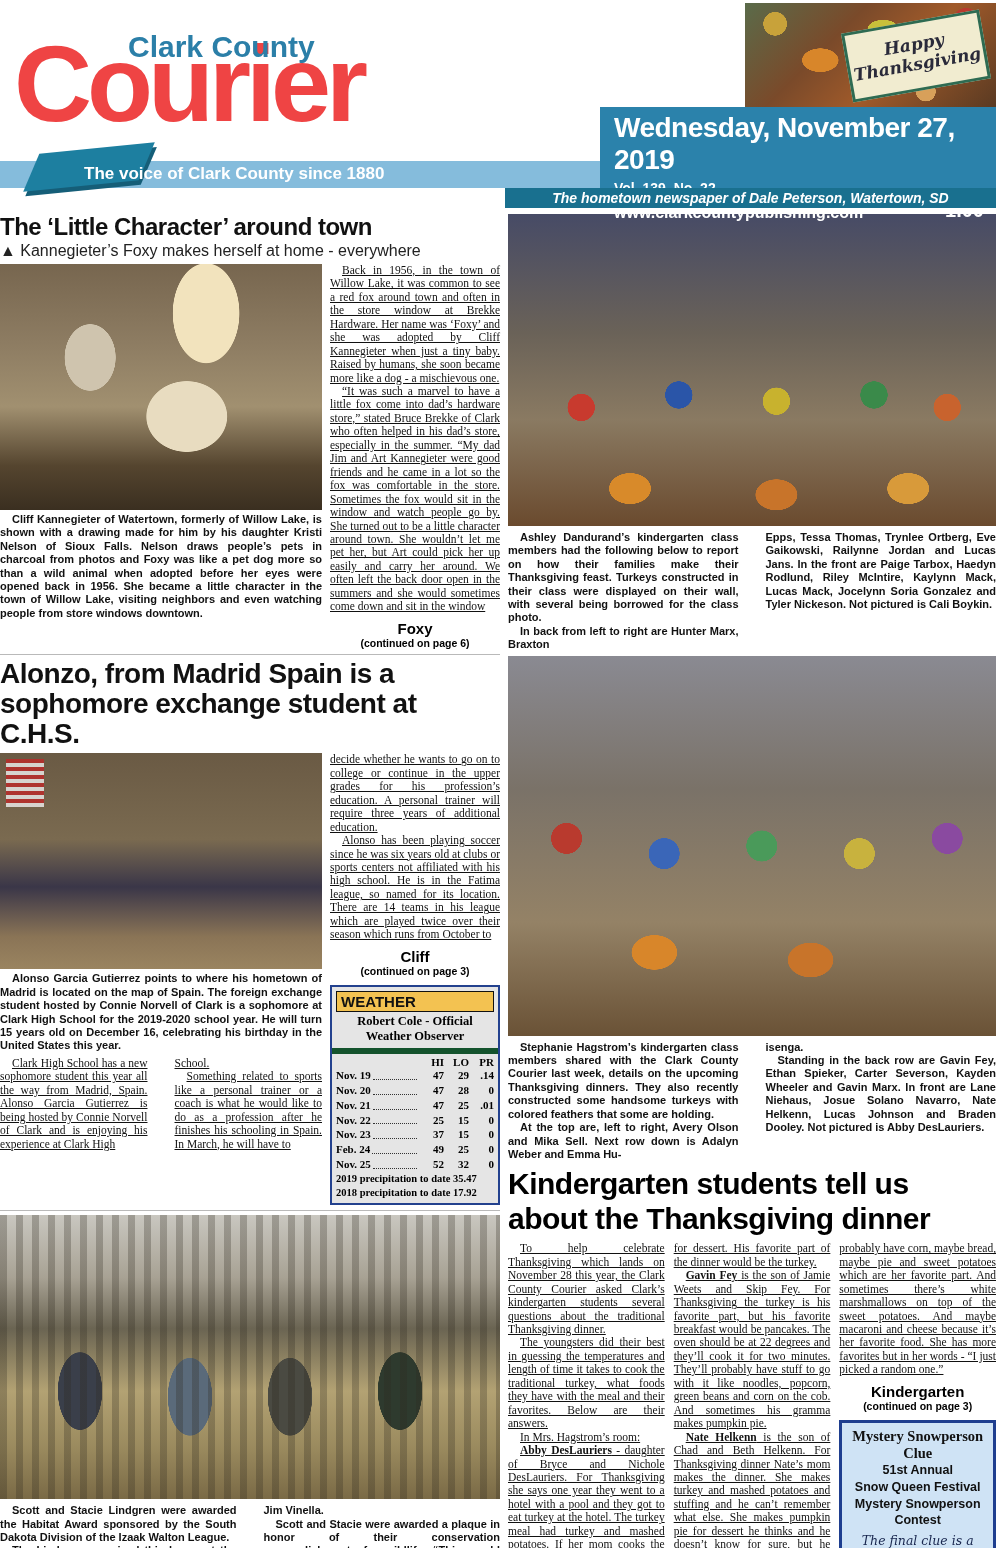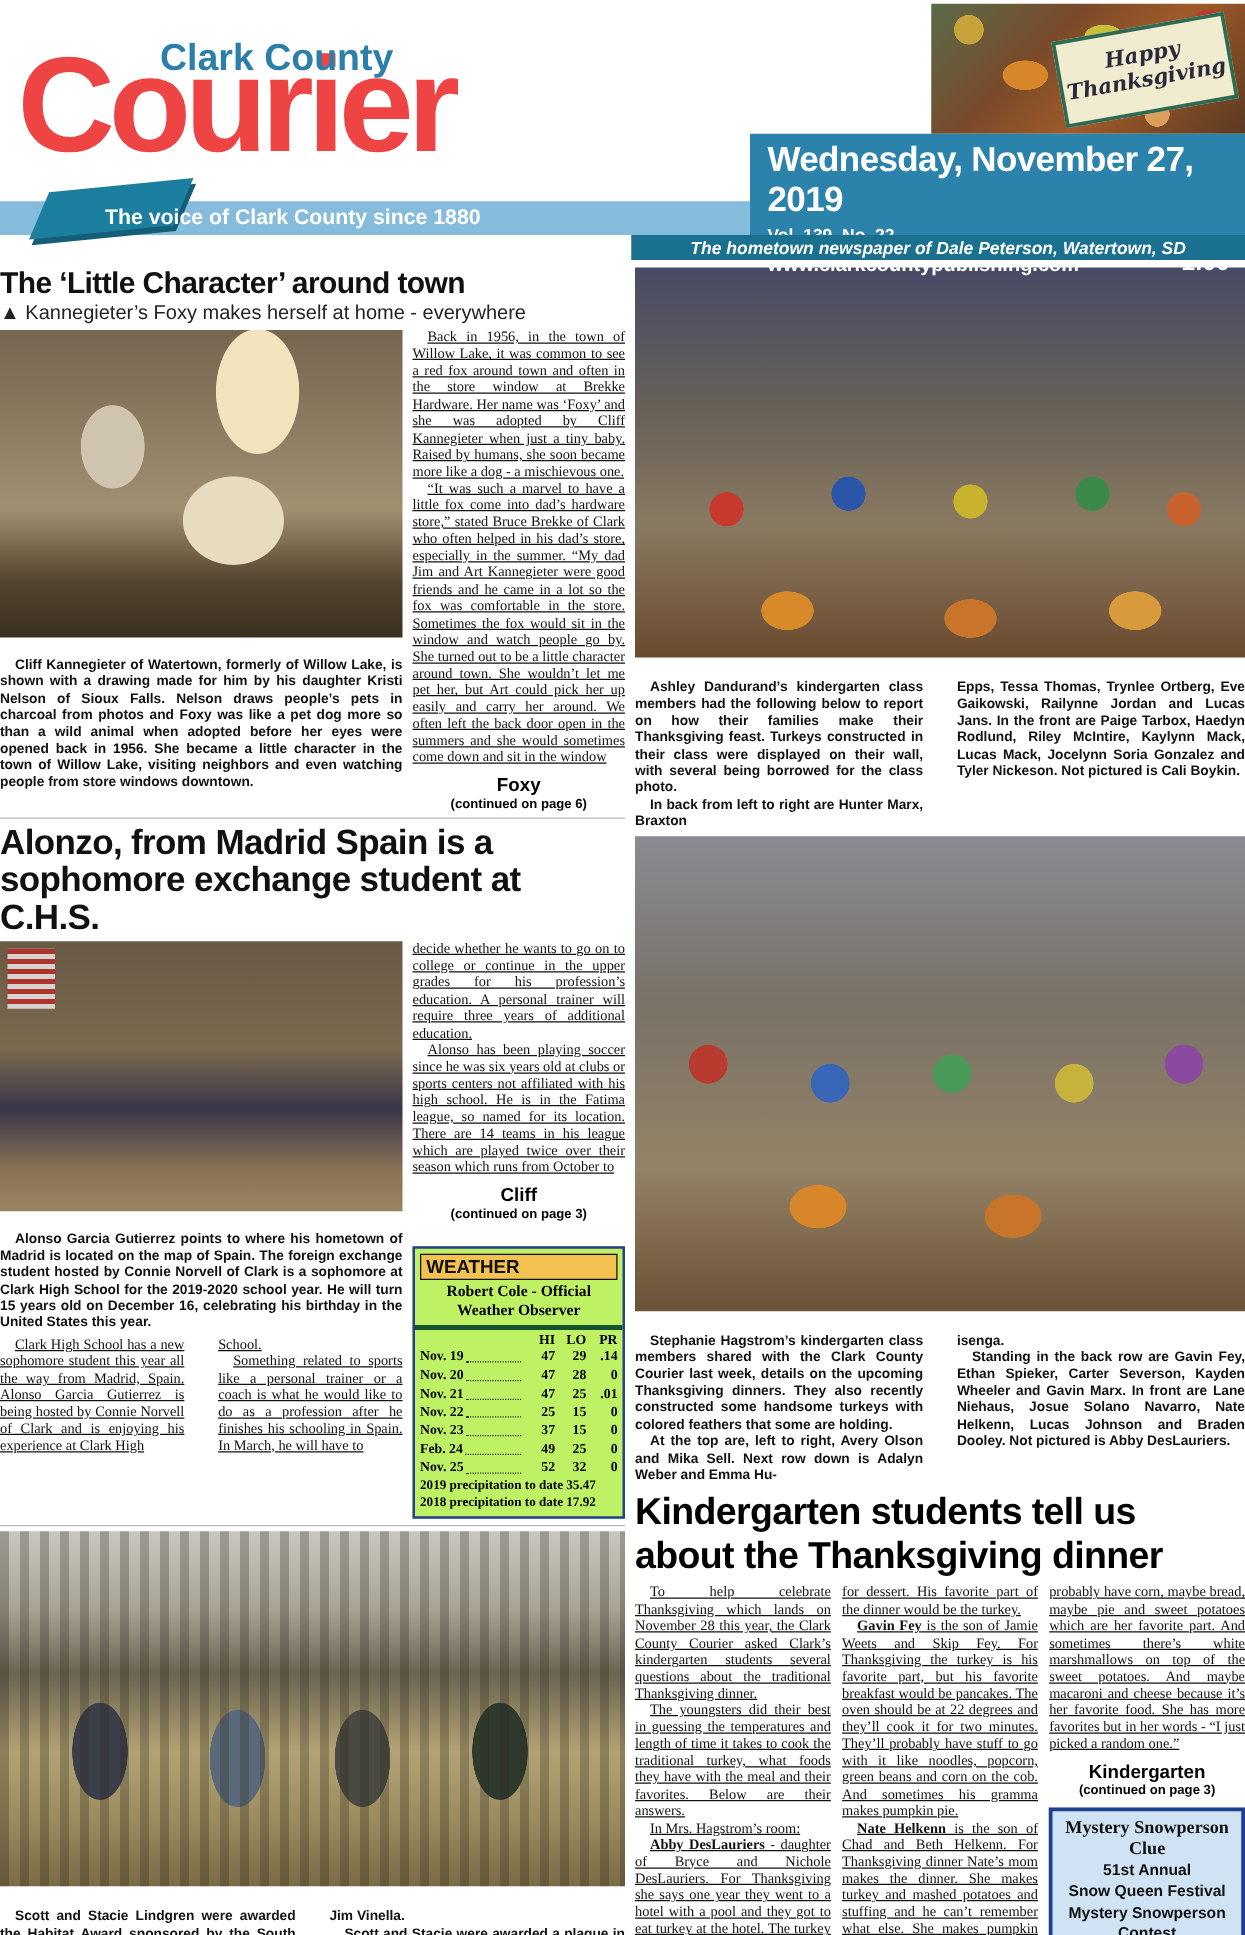--- a/index.html
+++ b/index.html
@@ -37,21 +37,21 @@
   .col-left { width:500px; }
   .col-right { width:488px; }
 
   h1.head-xl { font-family:"Liberation Sans",sans-serif; font-weight:bold; color:#111; font-size:24px; line-height:1.08; letter-spacing:-0.5px; }
   .subhead { font-family:"Liberation Sans",sans-serif; font-size:16px; color:#222; margin:2px 0 4px 0; }
   .story-row { display:flex; gap:8px; }
   .sub-main { width:322px; }
   .sub-side { width:170px; }
   .body-text p { font-size:11.5px; line-height:1.17; text-align:justify; text-indent:12px; color:#111;text-decoration:underline; }
   .caption p { font-family:"Liberation Sans",sans-serif; font-weight:bold; font-size:11px; line-height:1.22; text-align:justify; text-indent:12px; color:#111; }
-  .caption p:first-child { margin-top:16px; }
+  .caption p:first-child { margin-top:3px; }
   .jump { text-align:center; margin-top:6px; }
   .jump-name { font-family:"Liberation Sans",sans-serif; font-weight:bold; font-size:15px; }
   .jump-note { font-family:"Liberation Sans",sans-serif; font-weight:bold; font-size:10.5px; }
   .rule { border-top:1px solid #b9b9b9; margin:5px 0 4px 0; }
   .two-col { display:flex; gap:27px; }
   .two-col > div { flex:1; }
   .three-col { display:flex; gap:9px; }
   .three-col > div { flex:1; }
   .lead { font-weight:bold; }
 
@@ -91,24 +91,24 @@
   .photo-lindgren { height:284px;
       background:
         repeating-linear-gradient(90deg, rgba(45,40,30,.28) 0 7px, rgba(0,0,0,0) 7px 16px),
         radial-gradient(40px 70px at 16% 62%, #3a3f4a 0 55%, transparent 56%),
         radial-gradient(40px 70px at 38% 64%, #5a6a7a 0 55%, transparent 56%),
         radial-gradient(40px 70px at 58% 64%, #4a4a42 0 55%, transparent 56%),
         radial-gradient(40px 70px at 80% 62%, #2e3a2e 0 55%, transparent 56%),
         linear-gradient(180deg, #c9c7c0 0%, #a8a294 22%, #6a6452 40%, #b3a273 62%, #9a8a5e 82%, #7a6a46 100%); }
 
   
-  .weather { border:2px solid #23418e; background:#bef264; margin-top:20px; font-family:"Liberation Serif",serif; }
+  .weather { border:2px solid #23418e; background:#e5e5e5; margin-top:8px; font-family:"Liberation Serif",serif; }
   .weather-title { margin:4px 4px 2px 4px; background:#f3c251; border:1px solid #111; font-family:"Liberation Sans",sans-serif; font-weight:bold; font-size:15px; padding:1px 4px; color:#111; }
   .weather-observer { text-align:center; font-weight:bold; font-size:12.5px; line-height:1.25; padding-bottom:3px; }
-  .weather-table { border-top:4px solid #14532d; padding:2px 4px 4px 4px; font-weight:bold; font-size:11px; }
+  .weather-table { border-top:6px solid #14532d; padding:2px 4px 4px 4px; font-weight:bold; font-size:11px; }
   .wrow { display:flex; align-items:flex-end; line-height:1.35; }
   .wrow .wdate { white-space:nowrap; }
   .wlead { flex:1; border-bottom:1px dotted #333; margin:0 2px 3px 2px; }
   .wv { width:25px; text-align:right; }
   .whead { display:flex; justify-content:flex-end; font-weight:bold; }
   .wfoot { font-size:10.5px; font-weight:bold; line-height:1.3; }
 
   
   .head-kg { font-family:"Liberation Sans",sans-serif; font-weight:bold; font-size:30px; line-height:1.15; letter-spacing:-0.5px; margin:6px 0 6px 0; }
 

